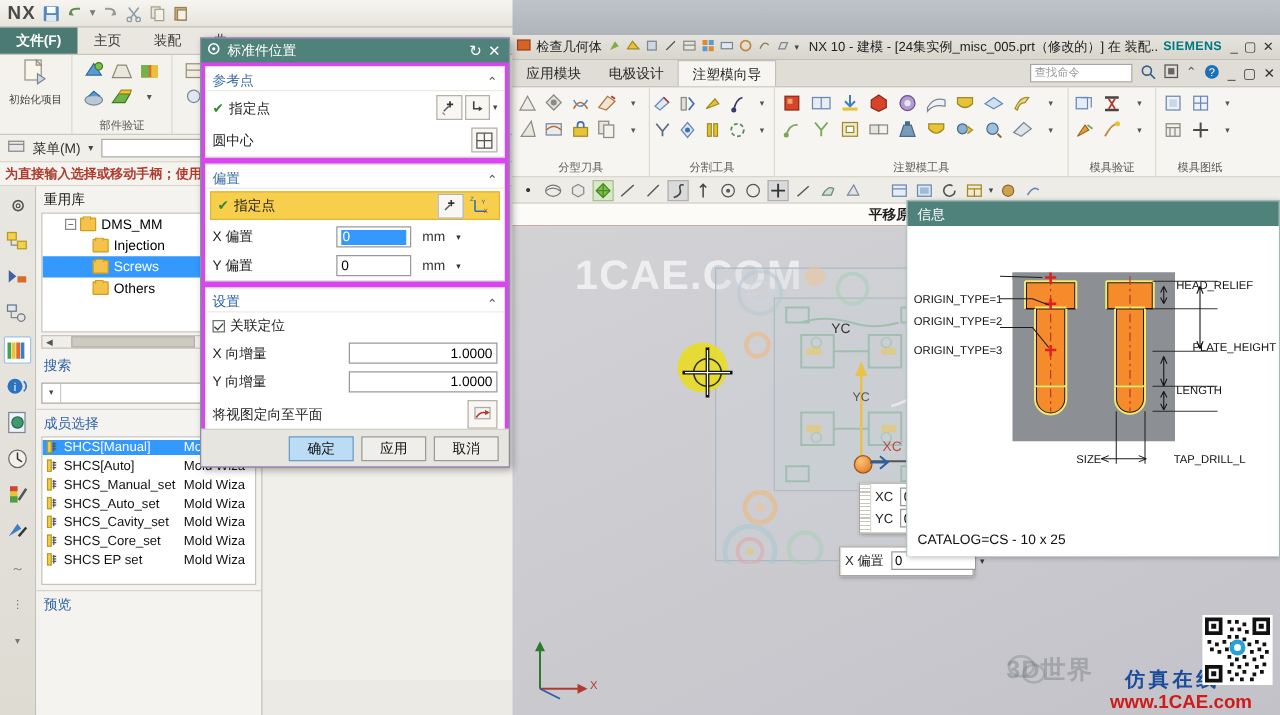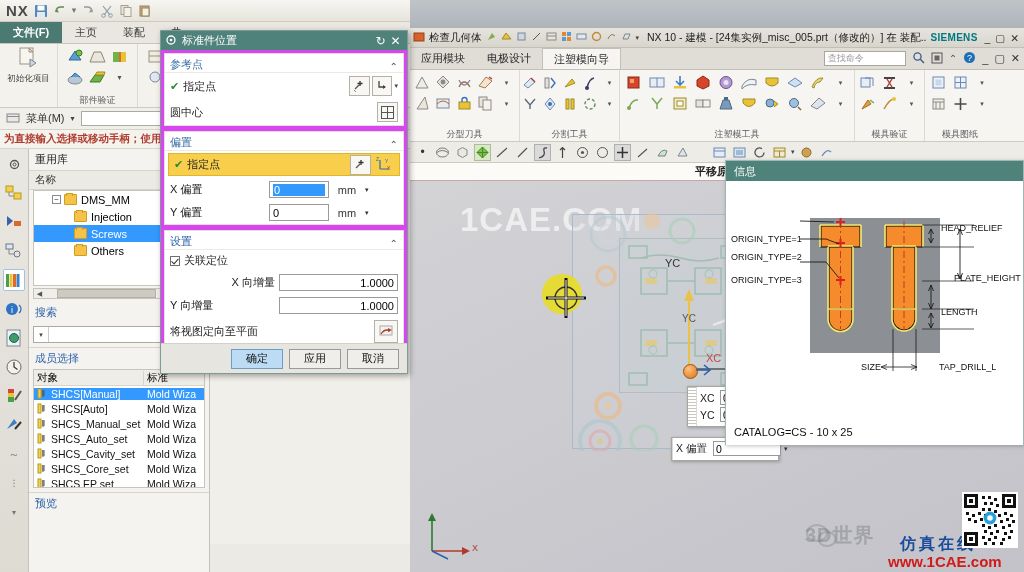--- a/index.html
+++ b/index.html
@@ -410,23 +410,20 @@
             <path d="M11 14 L17 7" stroke="#333" stroke-width="2"></path>
           </svg>
       </div>
       <div class="rail-ico" style="color:#777;font-size:11px;">～</div>
       <div class="rail-ico" style="color:#777;font-size:9px;">⋮</div>
       <div class="rail-ico" style="color:#777;font-size:8px;">▾</div>
     </div>
 
     <div id="reuse-panel">
       <div class="sec-title">重用库</div>
-      <div class="col-hdr">
-        <span>名称</span>
-      </div>
       <div id="tree">
         <div class="tnode" style="padding-left:18px;">
           <span class="expander">−</span>
           <span class="folder"></span>
           <span>DMS_MM</span>
         </div>
         <div class="tnode" style="padding-left:40px;">
           <span class="folder"></span>
           <span>Injection</span>
         </div>
@@ -446,24 +443,20 @@
 
       <div class="sec-title link" style="margin-top:3px;">搜索</div>
       <div class="search-in">
         <span class="dd">▾</span>
         <span></span>
       </div>
 
       <div id="member-sec">
         <div class="sec-title" style="color:#2d62a8;">成员选择</div>
         <div id="member-list">
-          <div class="mhdr">
-            <span class="c1">对象</span>
-            <span class="c2">标准</span>
-          </div>
           <div class="mrow sel">
             <span class="c1">
                 <span class="screw-ico"><svg width="11" height="11" viewBox="0 0 11 11">
                     <rect x="1" y="1" width="3" height="9" fill="#f2d14e" stroke="#b99a1b"></rect>
                     <path d="M6 2 v7 M5 3 h3 M5 5 h3 M5 7 h3" stroke="#555"></path>
                   </svg></span>
                 <span>SHCS[Manual]</span>
               </span>
             <span class="c2">Mold Wiza</span>
           </div>
@@ -1280,21 +1273,21 @@
     <div class="sp-card" style="margin-top:5px;">
       <div class="sp-sechdr">
         <span class="link">设置</span>
         <span class="chev">⌃</span>
       </div>
       <div class="sp-row" style="height:21px;">
         <span class="cb on"></span>
         <span class="lbl">关联定位</span>
       </div>
       <div class="sp-row" style="height:23px;">
-        <span class="lbl" style="width:105px;text-align:right;">X 向增量</span>
+        <span class="lbl" style="width:105px;">X 向增量</span>
         <span class="fld" style="width:auto;flex:1;justify-content:flex-end;">
           <span>1.0000</span>
         </span>
       </div>
       <div class="sp-row" style="height:23px;">
         <span class="lbl" style="width:105px;">Y 向增量</span>
         <span class="fld" style="width:auto;flex:1;justify-content:flex-end;">
           <span>1.0000</span>
         </span>
       </div>

